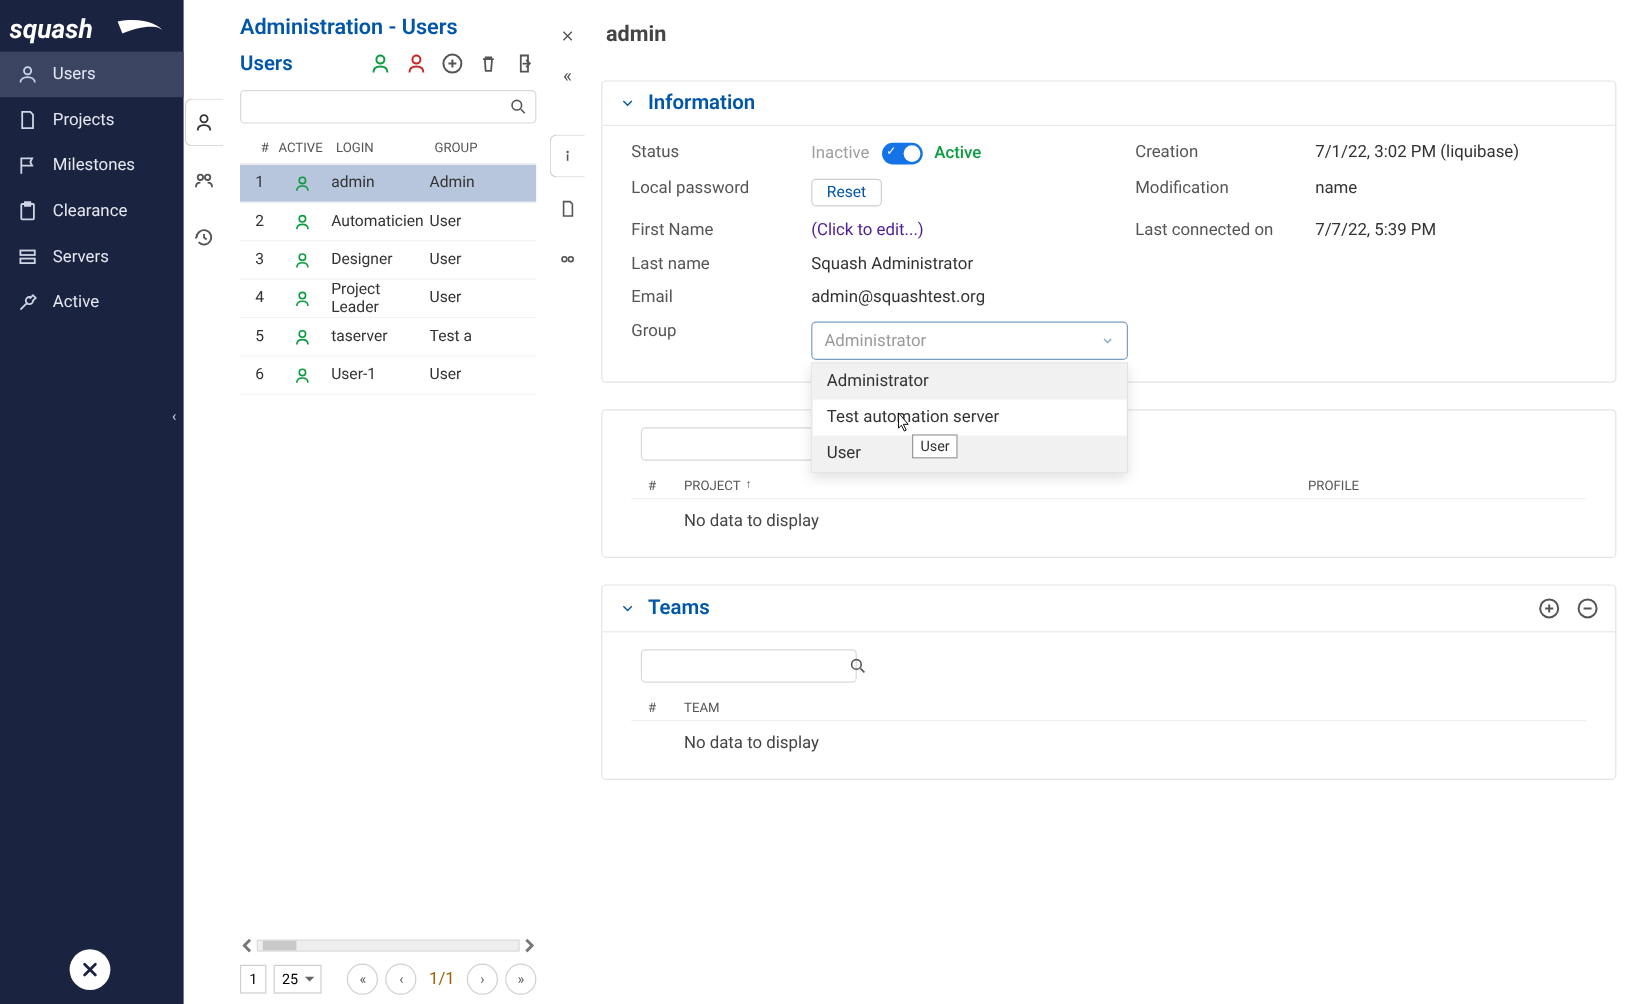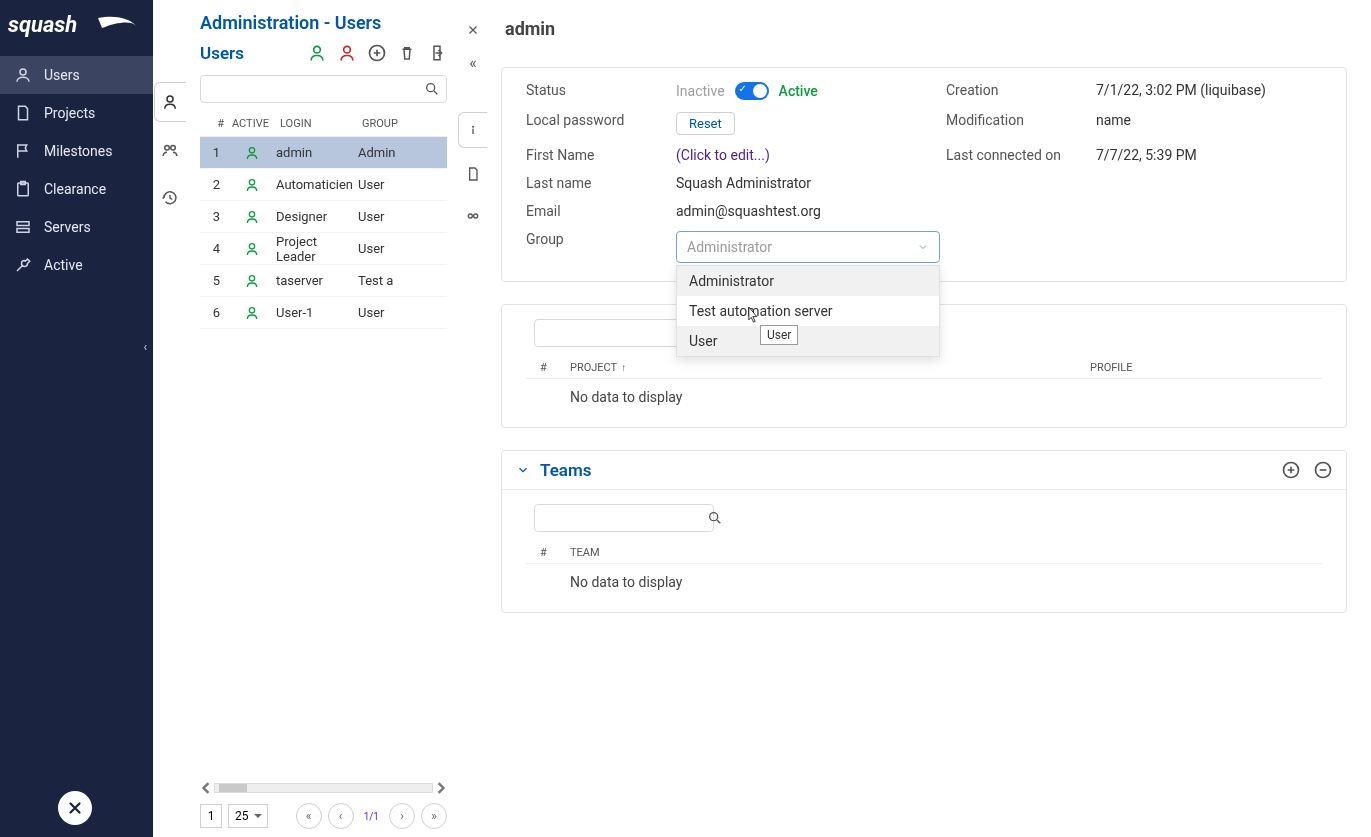--- a/index.html
+++ b/index.html
@@ -1,21 +1,21 @@
 <!DOCTYPE html>
 <html><head>
 <meta charset="utf-8">
 <style>
 * { box-sizing: border-box; margin: 0; padding: 0; font-family: -apple-system, BlinkMacSystemFont, "Segoe UI", Roboto, Arial, sans-serif; }
 html, body { width: 1371px; height: 837px; overflow: hidden; background: #fff; }
 .app { display: flex; width: 100%; height: 100%; }
 
 
 .sidebar { width: 153px; background: #1a2340; color: #cfd5e4; display: flex; flex-direction: column; position: relative; }
-.logo { padding: 12px 10px 14px 8px; }
+.logo { padding: 12px 10px 1px 8px; }
 .logo svg { display: block; }
 .nav-item { display: flex; align-items: center; gap: 12px; padding: 10px 14px; font-size: 14px; color: #e6e9f2; cursor: pointer; }
 .nav-item.active { background: #3b4562; }
 .nav-item .icon { width: 18px; height: 18px; display: inline-flex; align-items: center; justify-content: center; color: #cfd5e4; }
 .sidebar-collapse { position: absolute; right: 6px; top: 340px; color: #cfd5e4; font-size: 12px; }
 .sidebar-close { position: absolute; left: 58px; bottom: 12px; width: 34px; height: 34px; border-radius: 50%; background: #fff; color: #1a2340; display: flex; align-items: center; justify-content: center; }
 .sidebar-close svg { width: 18px; height: 18px; }
 
 
 .second-bar { width: 33px; background: #fff; display: flex; flex-direction: column; align-items: center; padding-top: 82px; gap: 8px; border-right: 0; }
@@ -52,21 +52,21 @@
 .hscroll { height: 14px; display: flex; align-items: center; justify-content: center; gap: 0; margin-top: auto; }
 .hscroll .arrow { width: 12px; height: 12px; color: #777; }
 .hscroll .track { flex: 1; height: 10px; background: #eee; border: 1px solid #ddd; margin: 0 2px; position: relative; }
 .hscroll .thumb { position: absolute; left: 4px; top: 0; width: 28px; height: 8px; background: #c9c9c9; }
 
 .pager { display: flex; align-items: center; gap: 6px; margin-top: 6px; padding: 2px 0; }
 .pager input { width: 22px; height: 24px; border: 1px solid #cfcfcf; text-align: center; font-size: 12px; }
 .pager .sel { display: inline-flex; align-items: center; height: 24px; border: 1px solid #cfcfcf; padding: 0 18px 0 6px; font-size: 12px; position: relative; }
 .pager .sel::after { content: ""; position: absolute; right: 5px; top: 9px; border: 4px solid transparent; border-top-color: #666; }
 .pager .pbtn { width: 26px; height: 26px; border: 1px solid #cfcfcf; border-radius: 50%; display: inline-flex; align-items: center; justify-content: center; font-size: 12px; color: #666; }
-.pager .pg { font-size: 10px; color: #6d28d9; margin: 0 4px; }
+.pager .pg { font-size: 14px; color: #a16207; margin: 0 4px; }
 
 
 .detail { flex: 1; display: flex; background: #fff; }
 .detail-rail { width: 36px; display: flex; flex-direction: column; align-items: center; padding-top: 18px; gap: 8px; font-size: 16px; }
 .detail-rail .rbtn { width: 24px; height: 24px; display: flex; align-items: center; justify-content: center; color: #555; }
 .detail-rail .rtab { width: 30px; height: 36px; display: flex; align-items: center; justify-content: center; border: 1px solid transparent; border-radius: 6px 0 0 6px; color: #555; }
 .detail-rail .rtab.active { border: 1px solid #d0d0d0; border-right-color: #fff; }
 .detail-rail .spacer-tabs { height: 22px; }
 
 .detail-body { flex: 1; padding: 14px 24px 20px 10px; overflow: auto; }
@@ -371,20 +371,26 @@
             <circle cx="8" cy="9" r="3" fill="none" stroke="currentColor" stroke-width="2"></circle>
             <circle cx="16" cy="9" r="3" fill="none" stroke="currentColor" stroke-width="2"></circle>
           </svg>
         </div>
     </div>
 
     <div class="detail-body">
       <div class="detail-title">admin</div>
 
       <div class="card" style="overflow:visible;">
+        <div class="card-head">
+          <svg class="chev" viewBox="0 0 24 24">
+              <path d="M6 9l6 6 6-6" fill="none" stroke="currentColor" stroke-width="2"></path>
+            </svg>
+          <span>Information</span>
+        </div>
         <div class="card-body" style="overflow:visible;">
           <div class="info-grid">
             <div class="lbl">Status</div>
             <div class="status-cell">
               <span class="inactive-txt">Inactive</span>
               <span class="toggle"></span>
               <span class="active-txt">Active</span>
             </div>
             <div class="lbl">Creation</div>
             <div>7/1/22, 3:02 PM (liquibase)</div>

